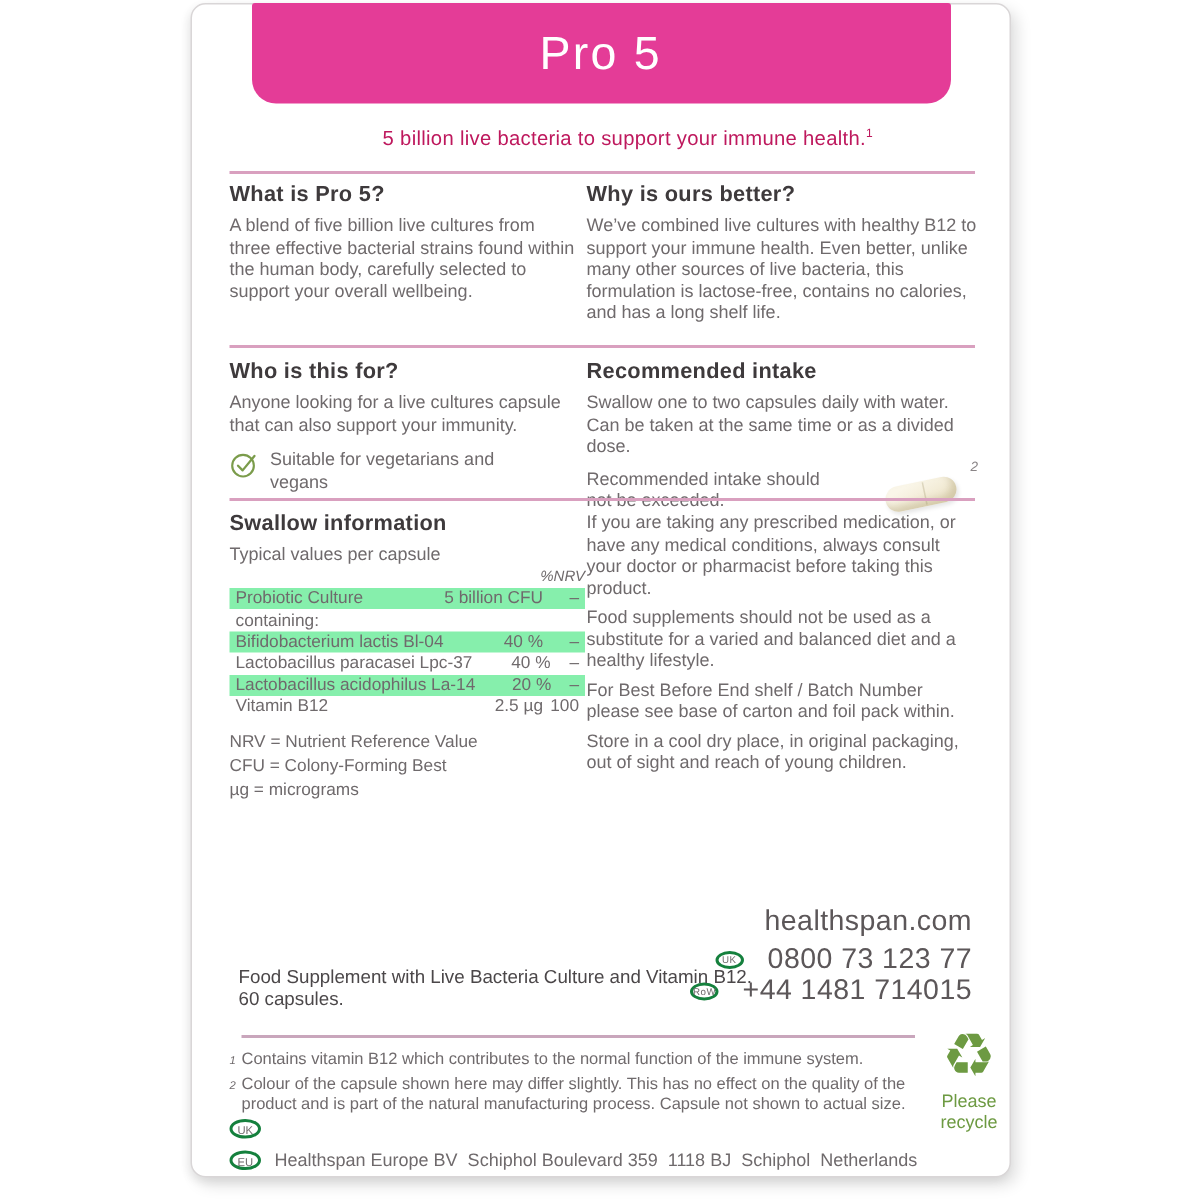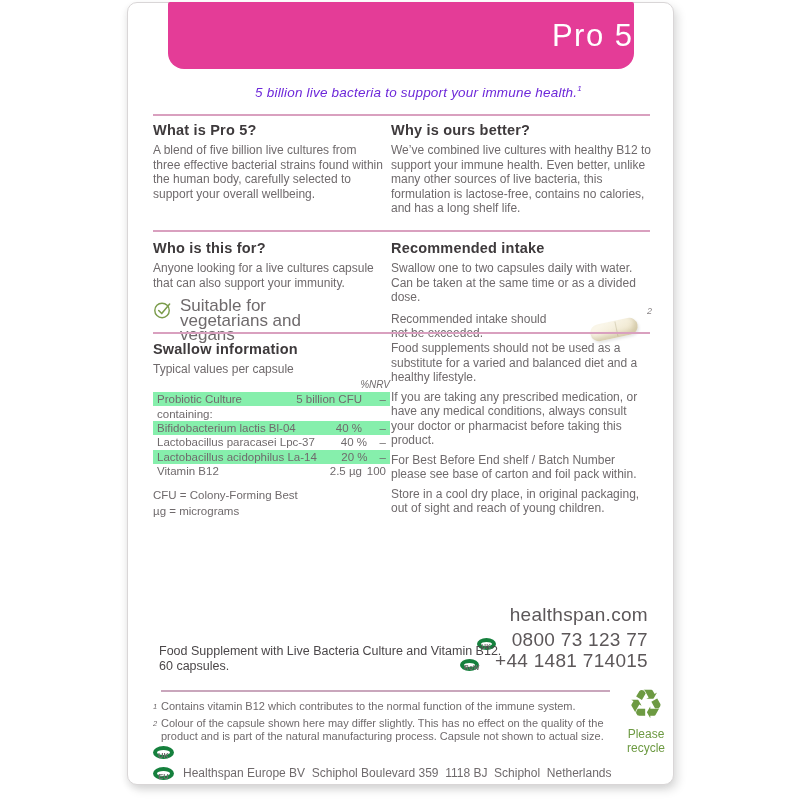--- a/index.html
+++ b/index.html
@@ -9,27 +9,27 @@
   .carton {
     position:absolute; left:127px; top:2px; width:547px; height:783px;
     background:#ffffff; border:1px solid #d9d6d7; border-radius:10px;
     box-shadow: 4px 5px 10px rgba(0,0,0,0.13), -2px 3px 6px rgba(0,0,0,0.06);
   }
 
   .header-tab {
     position:absolute; top:-1px; left:50%; transform:translateX(-50%);
     width:466px; height:67px; background:#e43c97;
     border-radius:2px 2px 16px 16px;
-    display:flex; align-items:center; justify-content:flex-end;
+    display:flex; align-items:center; justify-content:center;
   }
   .header-tab .title { color:#ffffff; font-size:31px; font-weight:400; letter-spacing:1.5px; }
 
   .tagline {
     position:absolute; top:81px; left:0; width:100%; text-align:center;
-    font-style:italic; font-size:13.5px; color:#6d28d9; letter-spacing:0.2px;padding-left:36px;
+    font-size:13.5px; color:#be185d; letter-spacing:0.2px;padding-left:36px;
   }
   .tagline sup { font-size:8px; }
 
   .divider { position:absolute; left:25px; width:497px; height:1.5px; background:#d9a0bf; }
   #divider-1 { top:111px; }
   #divider-2 { top:227px; }
   #divider-3 { top:329px; }
   #divider-4 { top:687px; left:33px; width:449px; background:#c9a6bc; }
 
   .two-col { position:absolute; left:25px; width:499px; display:flex;justify-content:flex-end; }
@@ -38,21 +38,21 @@
   #row-3 { top:338px; }
   .col-left  { width:232px; margin-right:6px; flex:none; }
   .col-right { flex:1; }
 
   h3 { font-size:14.5px; font-weight:700; color:#3e3a3c; margin-bottom:5px; letter-spacing:0.2px; }
   .body-text { font-size:12px; line-height:14.5px; color:#6f6a6c; }
   .body-text + .body-text { margin-top:6px; }
 
   .check-row { display:flex; margin-top:9px; align-items:flex-start; }
   .check-row svg { flex:none; margin-right:8px; margin-top:1px; }
-  .check-label { font-size:17px; line-height:14.5px; color:#6f6a6c; width:150px; }
+  .check-label { font-size:12px; line-height:14.5px; color:#6f6a6c; width:150px; }
 
   .intake-note { position:relative; margin-top:7px; }
   .intake-note .note-text { width:160px; }
   .capsule {
     position:absolute; right:14px; top:9px; width:48px; height:17px; border-radius:9px;
     background:linear-gradient(160deg,#faf6e9 20%,#eee5cb 85%);
     transform:rotate(-12deg);
     box-shadow: inset -3px -4px 5px rgba(175,163,120,0.40), 1px 2px 3px rgba(0,0,0,0.10);
   }
   .capsule::after {
@@ -68,24 +68,24 @@
   .nutri-row.pink { background:#86efac; }
   .nutri-name { flex:1; white-space:nowrap; }
   .nutri-val { width:66px; text-align:right; white-space:nowrap; }
   .nutri-nrv { width:24px; text-align:right; }
   .legend { margin-top:9px; font-size:11.5px; line-height:16px; color:#6f6a6c; }
 
   .advisories .body-text + .body-text { margin-top:5px; }
 
   .footer-right { position:absolute; right:25px; top:601px; text-align:right; color:#5c5759; }
   .site { font-size:19px; letter-spacing:0.3px; margin-bottom:3px; }
-  .phone-row { display:flex; align-items:flex-end; justify-content:flex-end; gap:16px; font-size:19px; line-height:21px; letter-spacing:0.3px; }
+  .phone-row { display:flex; align-items:center; justify-content:flex-end; gap:16px; font-size:19px; line-height:21px; letter-spacing:0.3px; }
   .oval-badge {
-    display:inline-block; border:4px solid #15803d; border-radius:50%;
-    font-size:6.5px; font-weight:700; color:#6f6a6c; width:19px; height:12px;
+    display:inline-block; border:2px solid #15803d; border-radius:50%;
+    font-size:6.5px; font-weight:400; color:#6f6a6c; width:19px; height:12px;
     line-height:10px; text-align:center; flex:none;
   }
 
   .supplement { position:absolute; left:31px; top:641px; width:345px; font-size:12.5px; font-weight:400; color:#4b4749; line-height:15px; }
 
   .footnotes { position:absolute; left:25px; top:697px; width:452px; font-size:11px; line-height:13px; color:#6f6a6c; }
   .footnote { position:relative; padding-left:8px; }
   .footnote + .footnote { margin-top:4px; }
   .footnote sup { position:absolute; left:0; top:0; font-size:7.5px; font-style:italic; }
 
@@ -183,27 +183,28 @@
             <span class="nutri-val">20 %</span>
             <span class="nutri-nrv">–</span>
           </div>
           <div class="nutri-row">
             <span class="nutri-name">Vitamin B12</span>
             <span class="nutri-val">2.5 µg</span>
             <span class="nutri-nrv">100</span>
           </div>
         </div>
         <div class="legend">
+          <div>NRV = Nutrient Reference Value</div>
           <div>CFU = Colony-Forming Best</div>
           <div>µg = micrograms</div>
         </div>
       </div>
       <div class="col-right advisories">
+        <p class="body-text">If you are taking any prescribed medication, or have any medical conditions, always consult your doctor or pharmacist before taking this product.</p>
         <p class="body-text">Food supplements should not be used as a substitute for a varied and balanced diet and a healthy lifestyle.</p>
-        <p class="body-text">If you are taking any prescribed medication, or have any medical conditions, always consult your doctor or pharmacist before taking this product.</p>
         <p class="body-text">For Best Before End shelf / Batch Number please see base of carton and foil pack within.</p>
         <p class="body-text">Store in a cool dry place, in original packaging, out of sight and reach of young children.</p>
       </div>
     </div>
 
     <div class="footer-right">
       <div class="site">healthspan.com</div>
       <div class="phone-row">
         <span class="oval-badge">UK</span>
         <span>0800 73 123 77</span>

